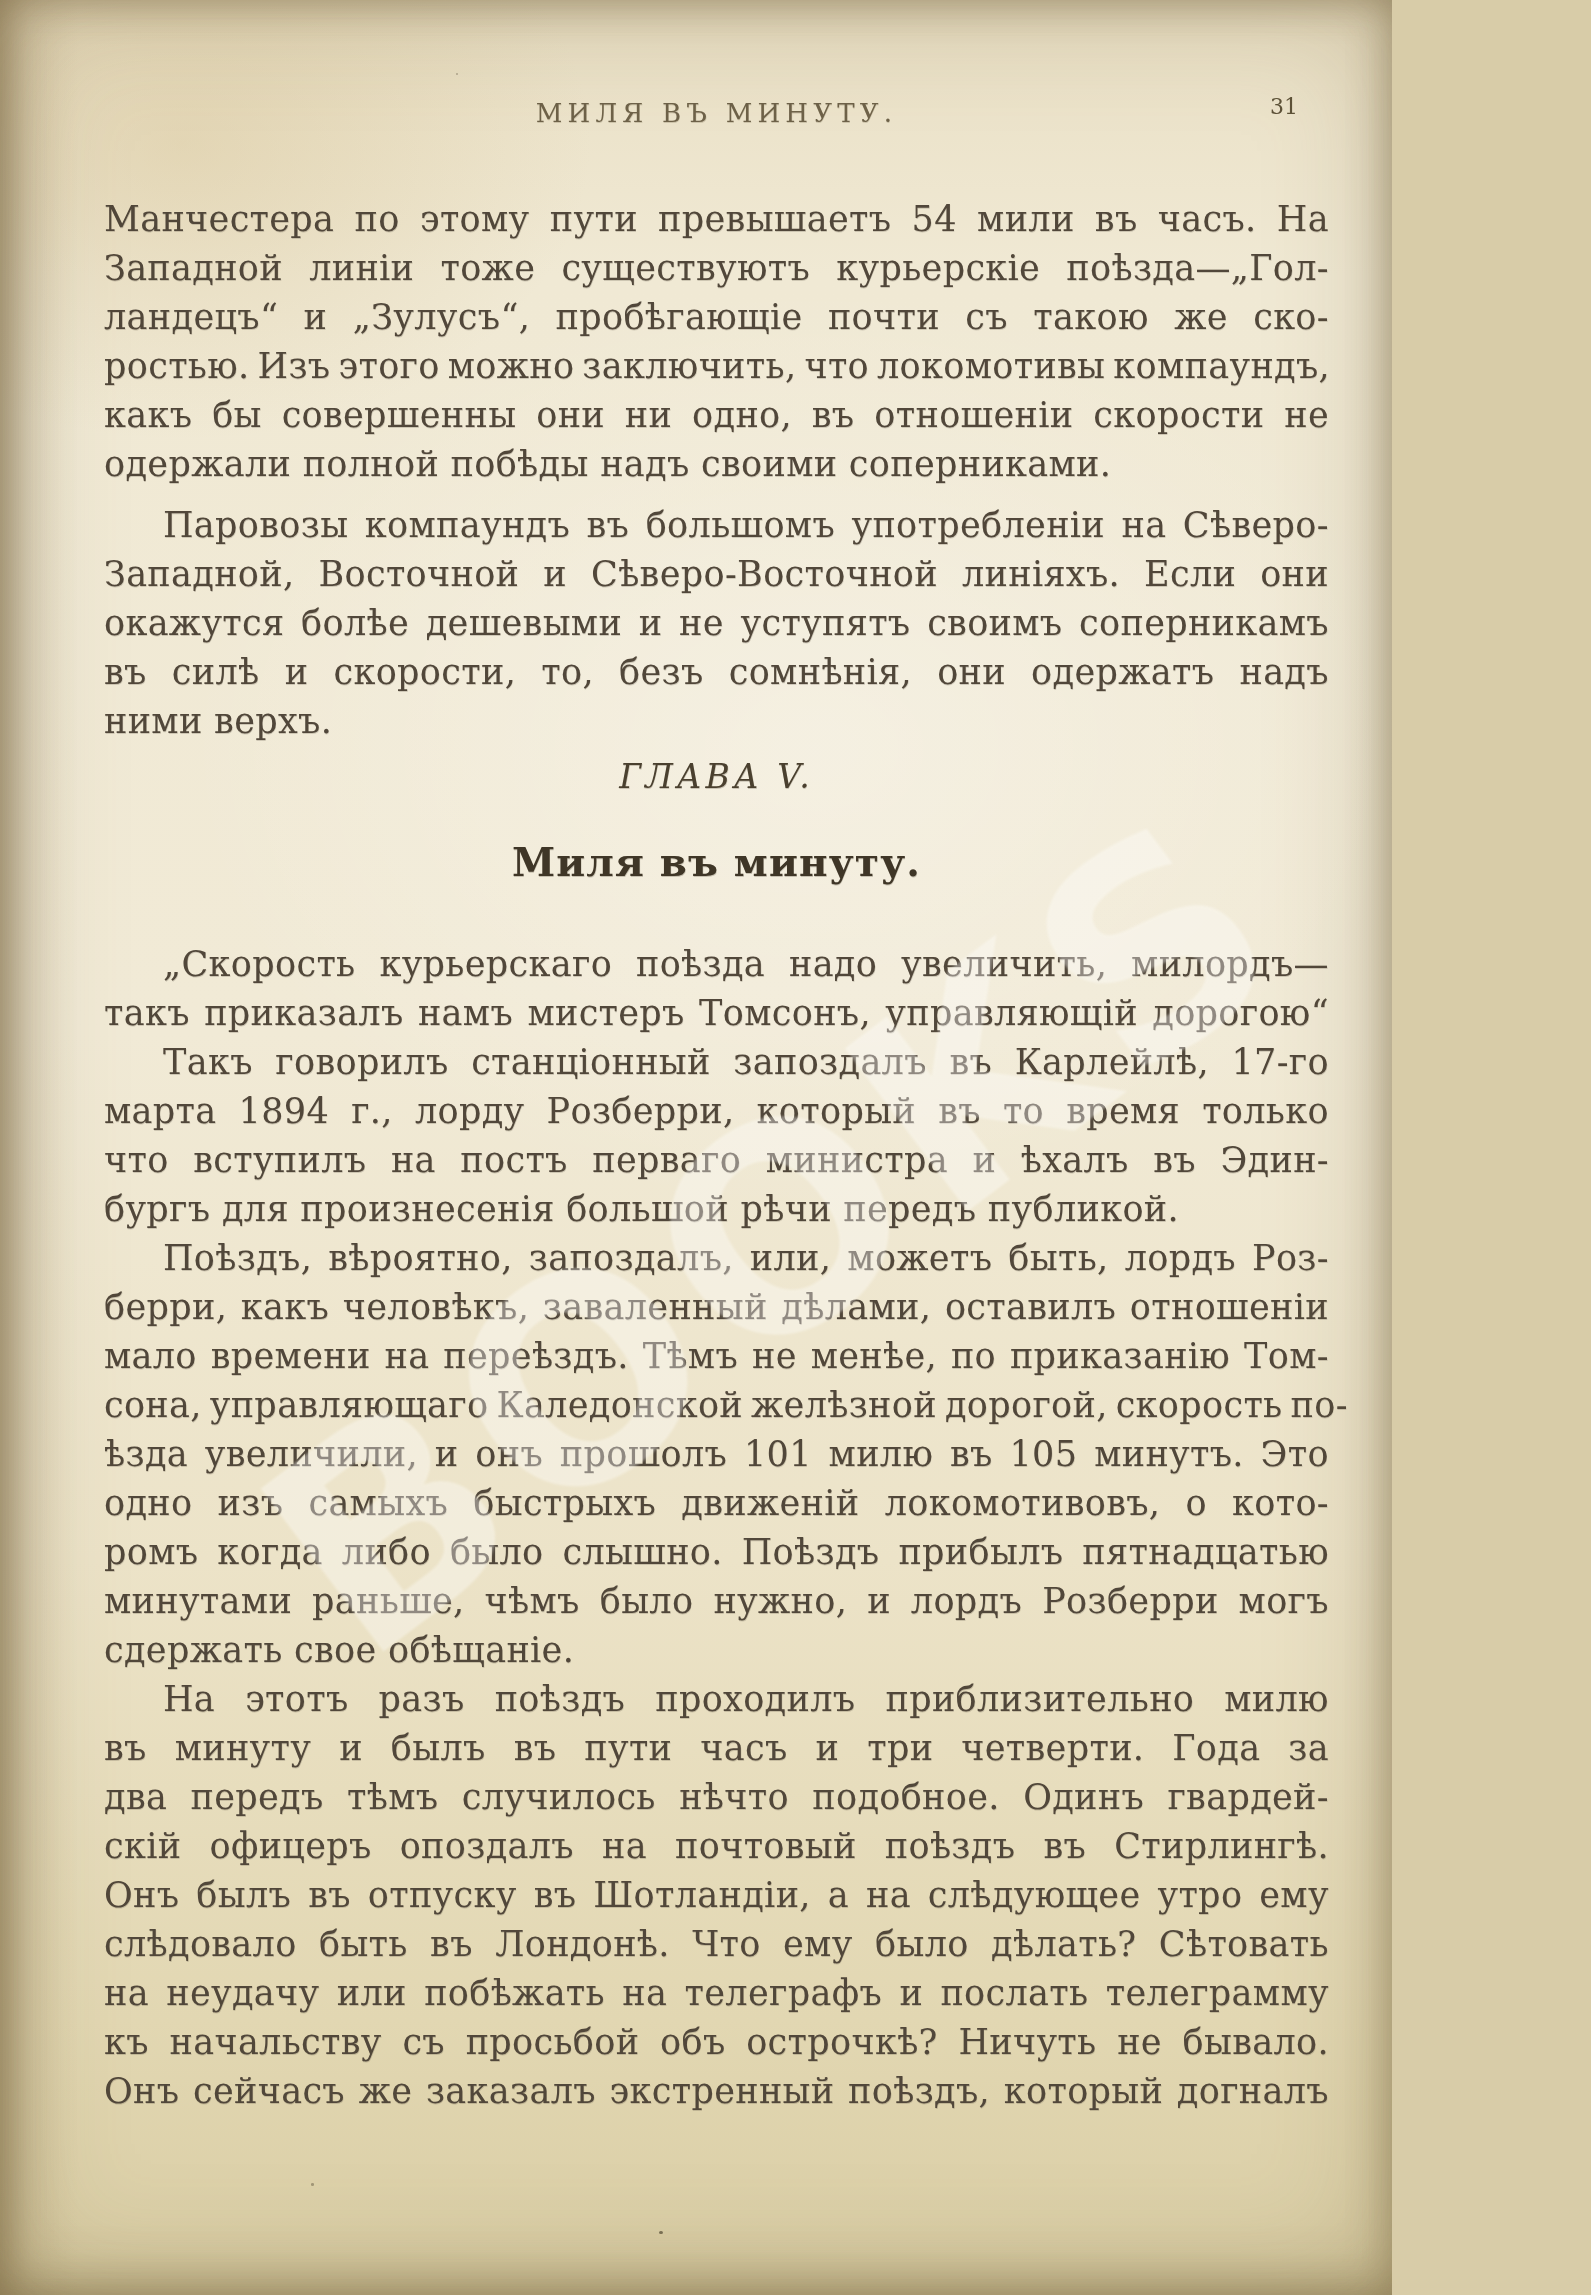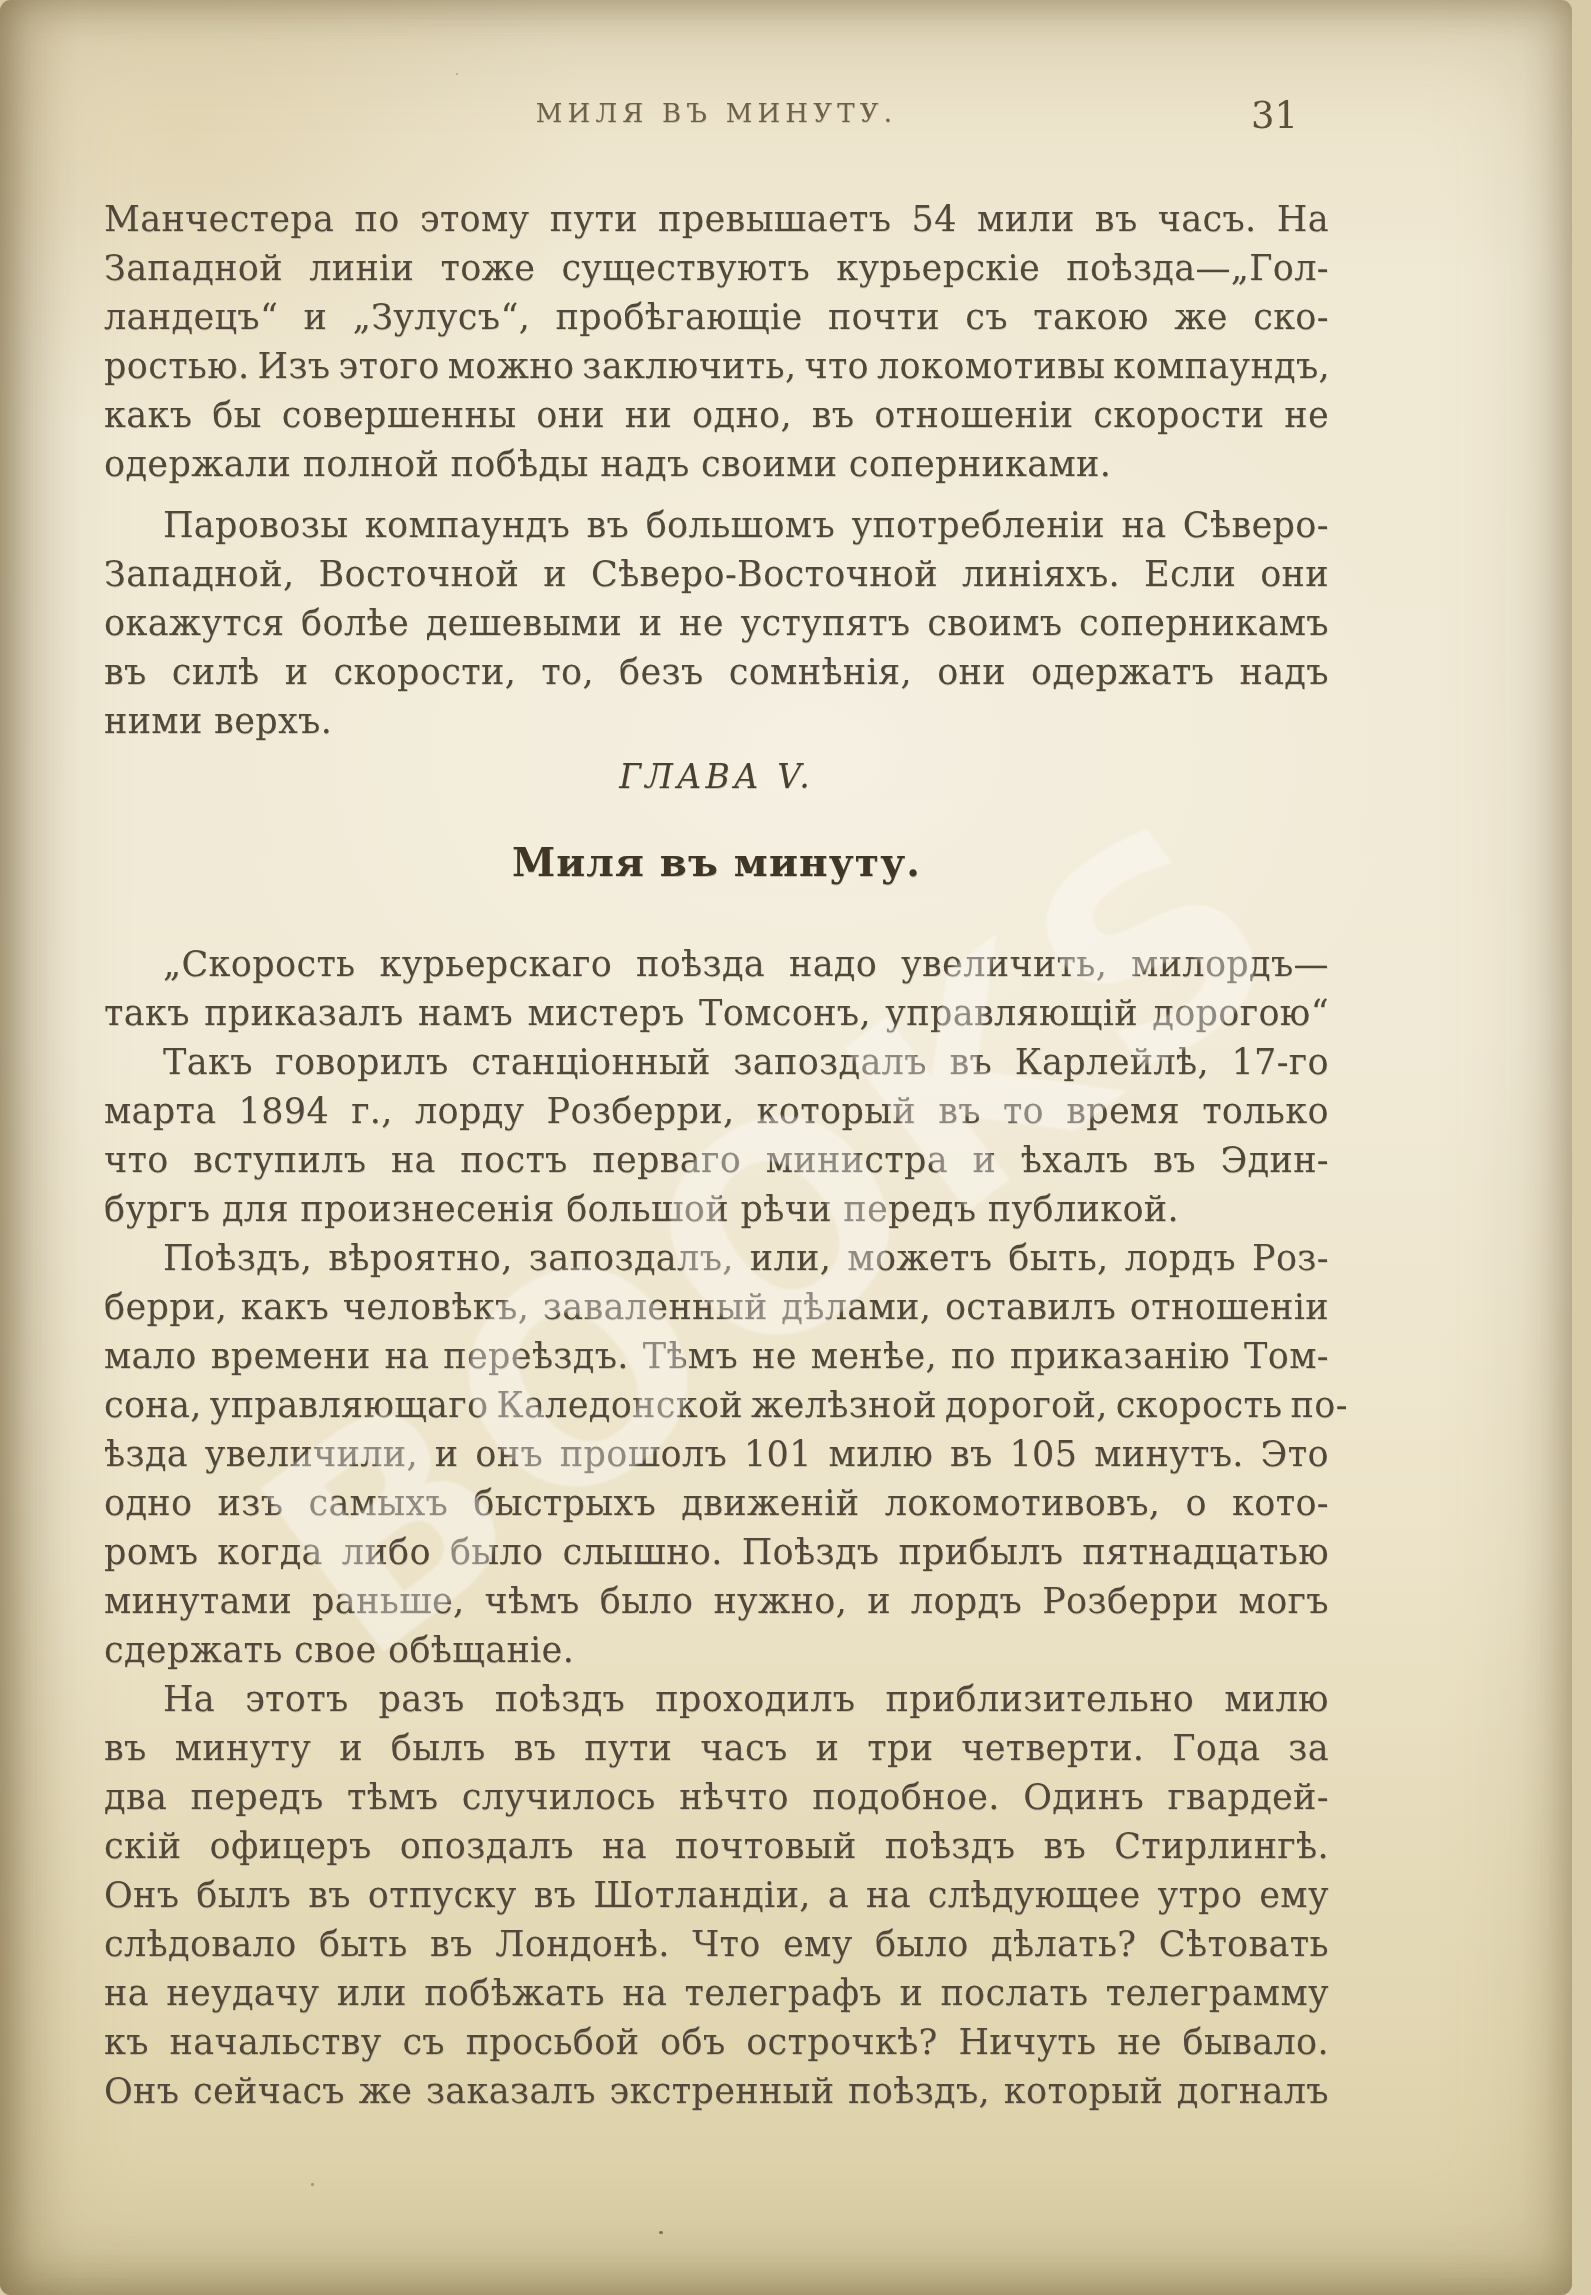--- a/index.html
+++ b/index.html
@@ -1,30 +1,29 @@
 <!DOCTYPE html>
 <html lang="ru" style="font-size:10.4px"><head>
 <meta charset="utf-8">
 <style>
   html, body { margin: 0; padding: 0; }
   body { background: #d8cca8; }
 
   .page {
     position: relative;
-    width: 1572px;
+    width: 1392px;
     height: 2295px;
     overflow: hidden;
     font-family: "DejaVu Serif", "Liberation Serif", serif;
     color: #51473a;
     background:
       linear-gradient(90deg, rgba(150,128,88,0.30) 0px, rgba(150,128,88,0.12) 29px, rgba(150,128,88,0) 78px),
       radial-gradient(ellipse 586px 424px at 182px 143px, rgba(208,186,136,0.35), rgba(208,186,136,0) 70%),
       radial-gradient(ellipse 977px 717px at 814px 749px, rgba(255,255,255,0.30), rgba(255,255,255,0) 65%),
       linear-gradient(180deg, #e9dfc4 0%, #f0e9d4 12%, #f1ead6 45%, #ece3c8 68%, #e2d7b2 88%, #d9cda4 100%);
-    border-radius: 11px;
   }
   .page::after {
     content: "";
     position: absolute;
     inset: 0;
     pointer-events: none;
     box-shadow:
       inset 0 0 104px 26px rgba(125,105,65,0.22),
       inset 18px 0 46px -6.5px rgba(110,90,55,0.30),
       inset -14.3px 0 39px -6.5px rgba(120,100,60,0.22),
@@ -41,21 +40,21 @@
   .running-head {
     text-align: center;
     font-size: 26px;
     letter-spacing: 0.20em;
     color: #6e6249;
     text-shadow: 0.3px 0.5px 0 rgba(110,98,73,0.25);
   }
   .page-number {
     position: absolute;
     right: 31px; top: -3.9px;
-    font-size: 37px;
+    font-size: 22px;
     color: #5d5138;
   }
 
   .block {
     position: absolute;
     left: 104px; width: 1225px;
   }
   .top-block  { top: 195px; }
   .top-block .para + .para { margin-top: 12px; }
   .main-block { top: 940px; }

